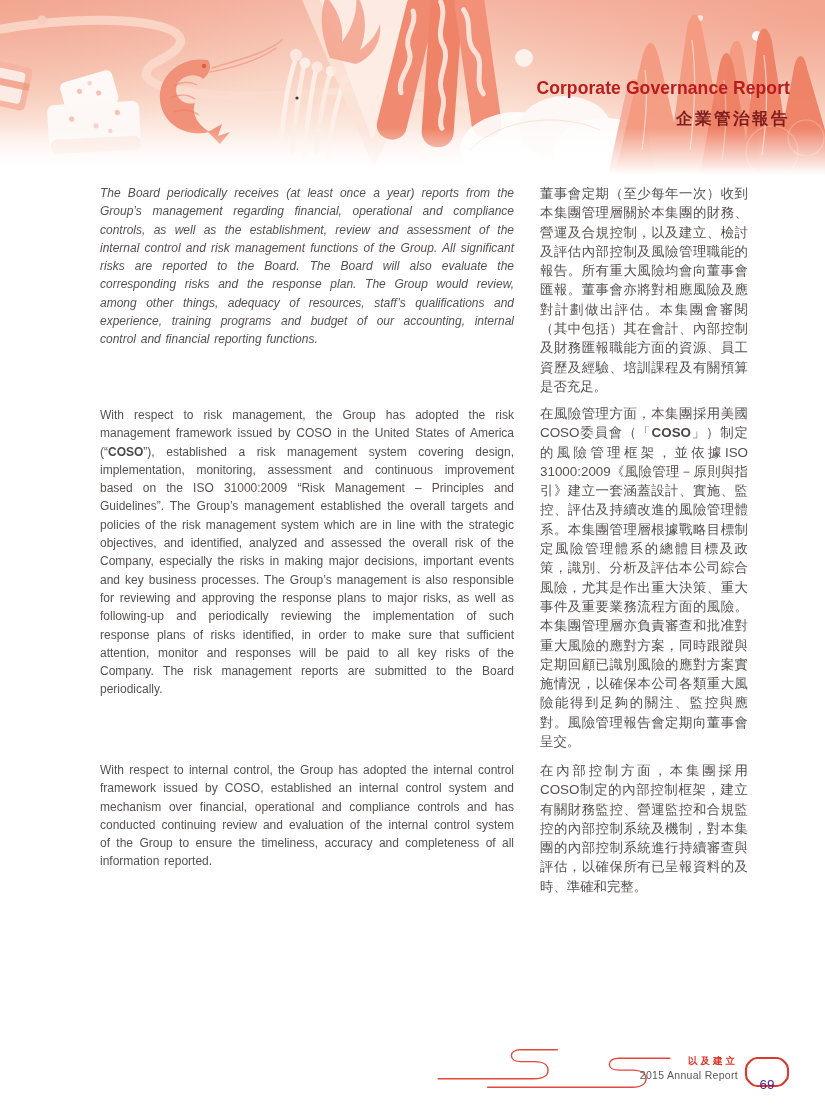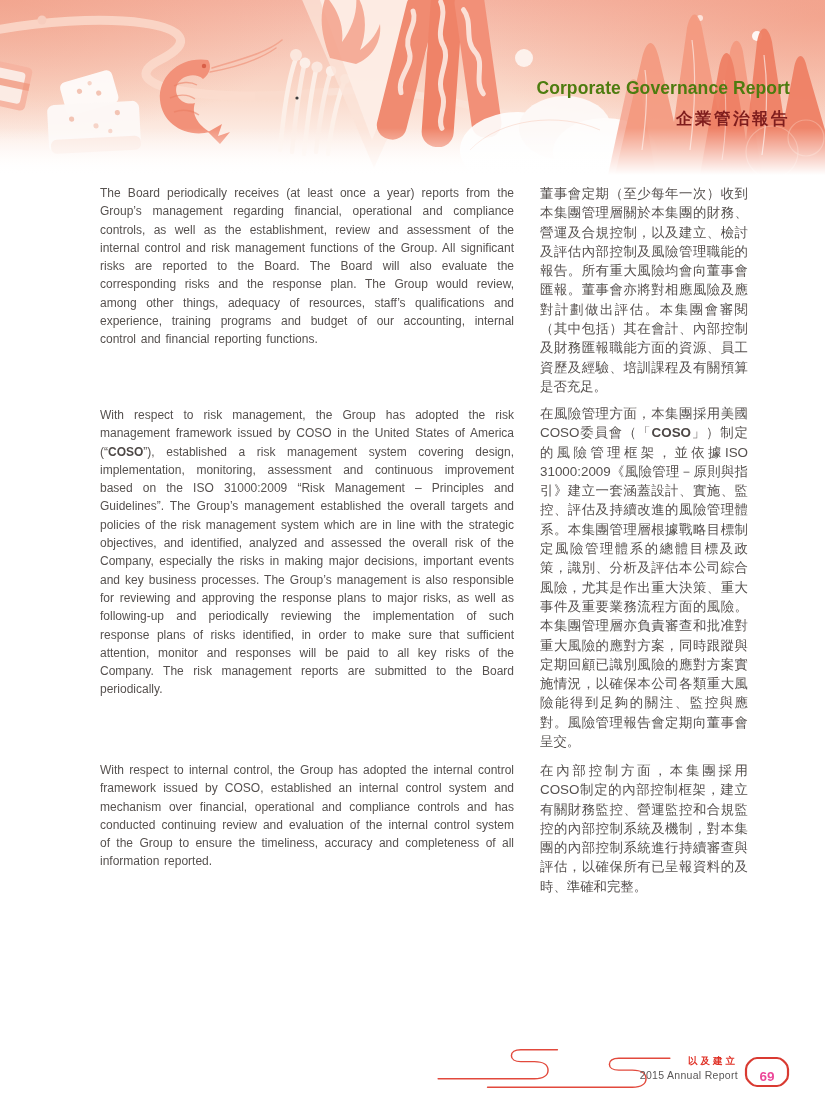--- a/index.html
+++ b/index.html
@@ -5,49 +5,49 @@
   * { margin:0; padding:0; box-sizing:border-box; }
   html,body { background:#ffffff; }
   .page {
     position:relative; width:825px; height:1120px; background:#ffffff;
     overflow:hidden; font-family:"Liberation Sans","DejaVu Sans",sans-serif;
   }
   .banner { position:absolute; top:0; left:0; width:825px; height:175px; }
   .banner svg { display:block; }
   .header-titles { position:absolute; top:78px; right:35px; text-align:right; }
   .title-en {
-    font-size:17.5px; font-weight:bold; color:#4d7c0f; letter-spacing:0.1px;
+    font-size:17.5px; font-weight:bold; color:#b91c1c; letter-spacing:0.1px;
     line-height:1.2;
   }
   .title-zh {
     margin-top:9px; font-size:16.5px; font-weight:600; color:#7f1d1d;
     letter-spacing:2.5px;
   }
   .para {
     position:absolute; color:#56514F; text-align:justify;
   }
   .para.en { left:100px; width:414px; font-size:12px; line-height:18.3px; word-spacing:1.4px; }
   .para.zh { left:540px; width:208px; font-size:13.4px; line-height:19.3px; }
   .para b { font-weight:bold; color:#4d4846; }
-  .en.p1 { top:184px; } .en.p2 { top:406px; } .en.p3 { top:761px; }
+  .en.p1 { top:184px;font-style:italic; } .en.p2 { top:406px; } .en.p3 { top:761px; }
   .zh.p1 { top:184px; } .zh.p2 { top:404px; } .zh.p3 { top:761px; }
   .footer-swirl { position:absolute; left:418px; top:1048px; }
   .footer-zh {
     position:absolute; top:1055px; right:87px; font-size:9.5px; font-weight:bold;
     color:#E03227; letter-spacing:3px;
   }
   .footer-en {
     position:absolute; top:1069px; right:87px; font-size:10.5px; color:#595757;
     letter-spacing:0.3px;
   }
   .page-badge { position:absolute; left:744px; top:1056px; width:46px; height:32px; }
   .page-badge .num {
-    position:absolute; top:4px; left:0; width:46px; height:32px;
+    position:absolute; top:12px; left:0; width:46px; height:32px;
     display:flex; align-items:center; justify-content:center;
-    font-size:13.5px; font-weight:bold; color:#ec4899;
+    font-size:13.5px; font-weight:normal; color:#4c1d95;
   }
 </style>
 </head>
 <body>
 
 <div class="page">
 
   <div class="banner">
     <svg width="825" height="175" viewBox="0 0 825 175" xmlns="http://www.w3.org/2000/svg">
       <defs>

